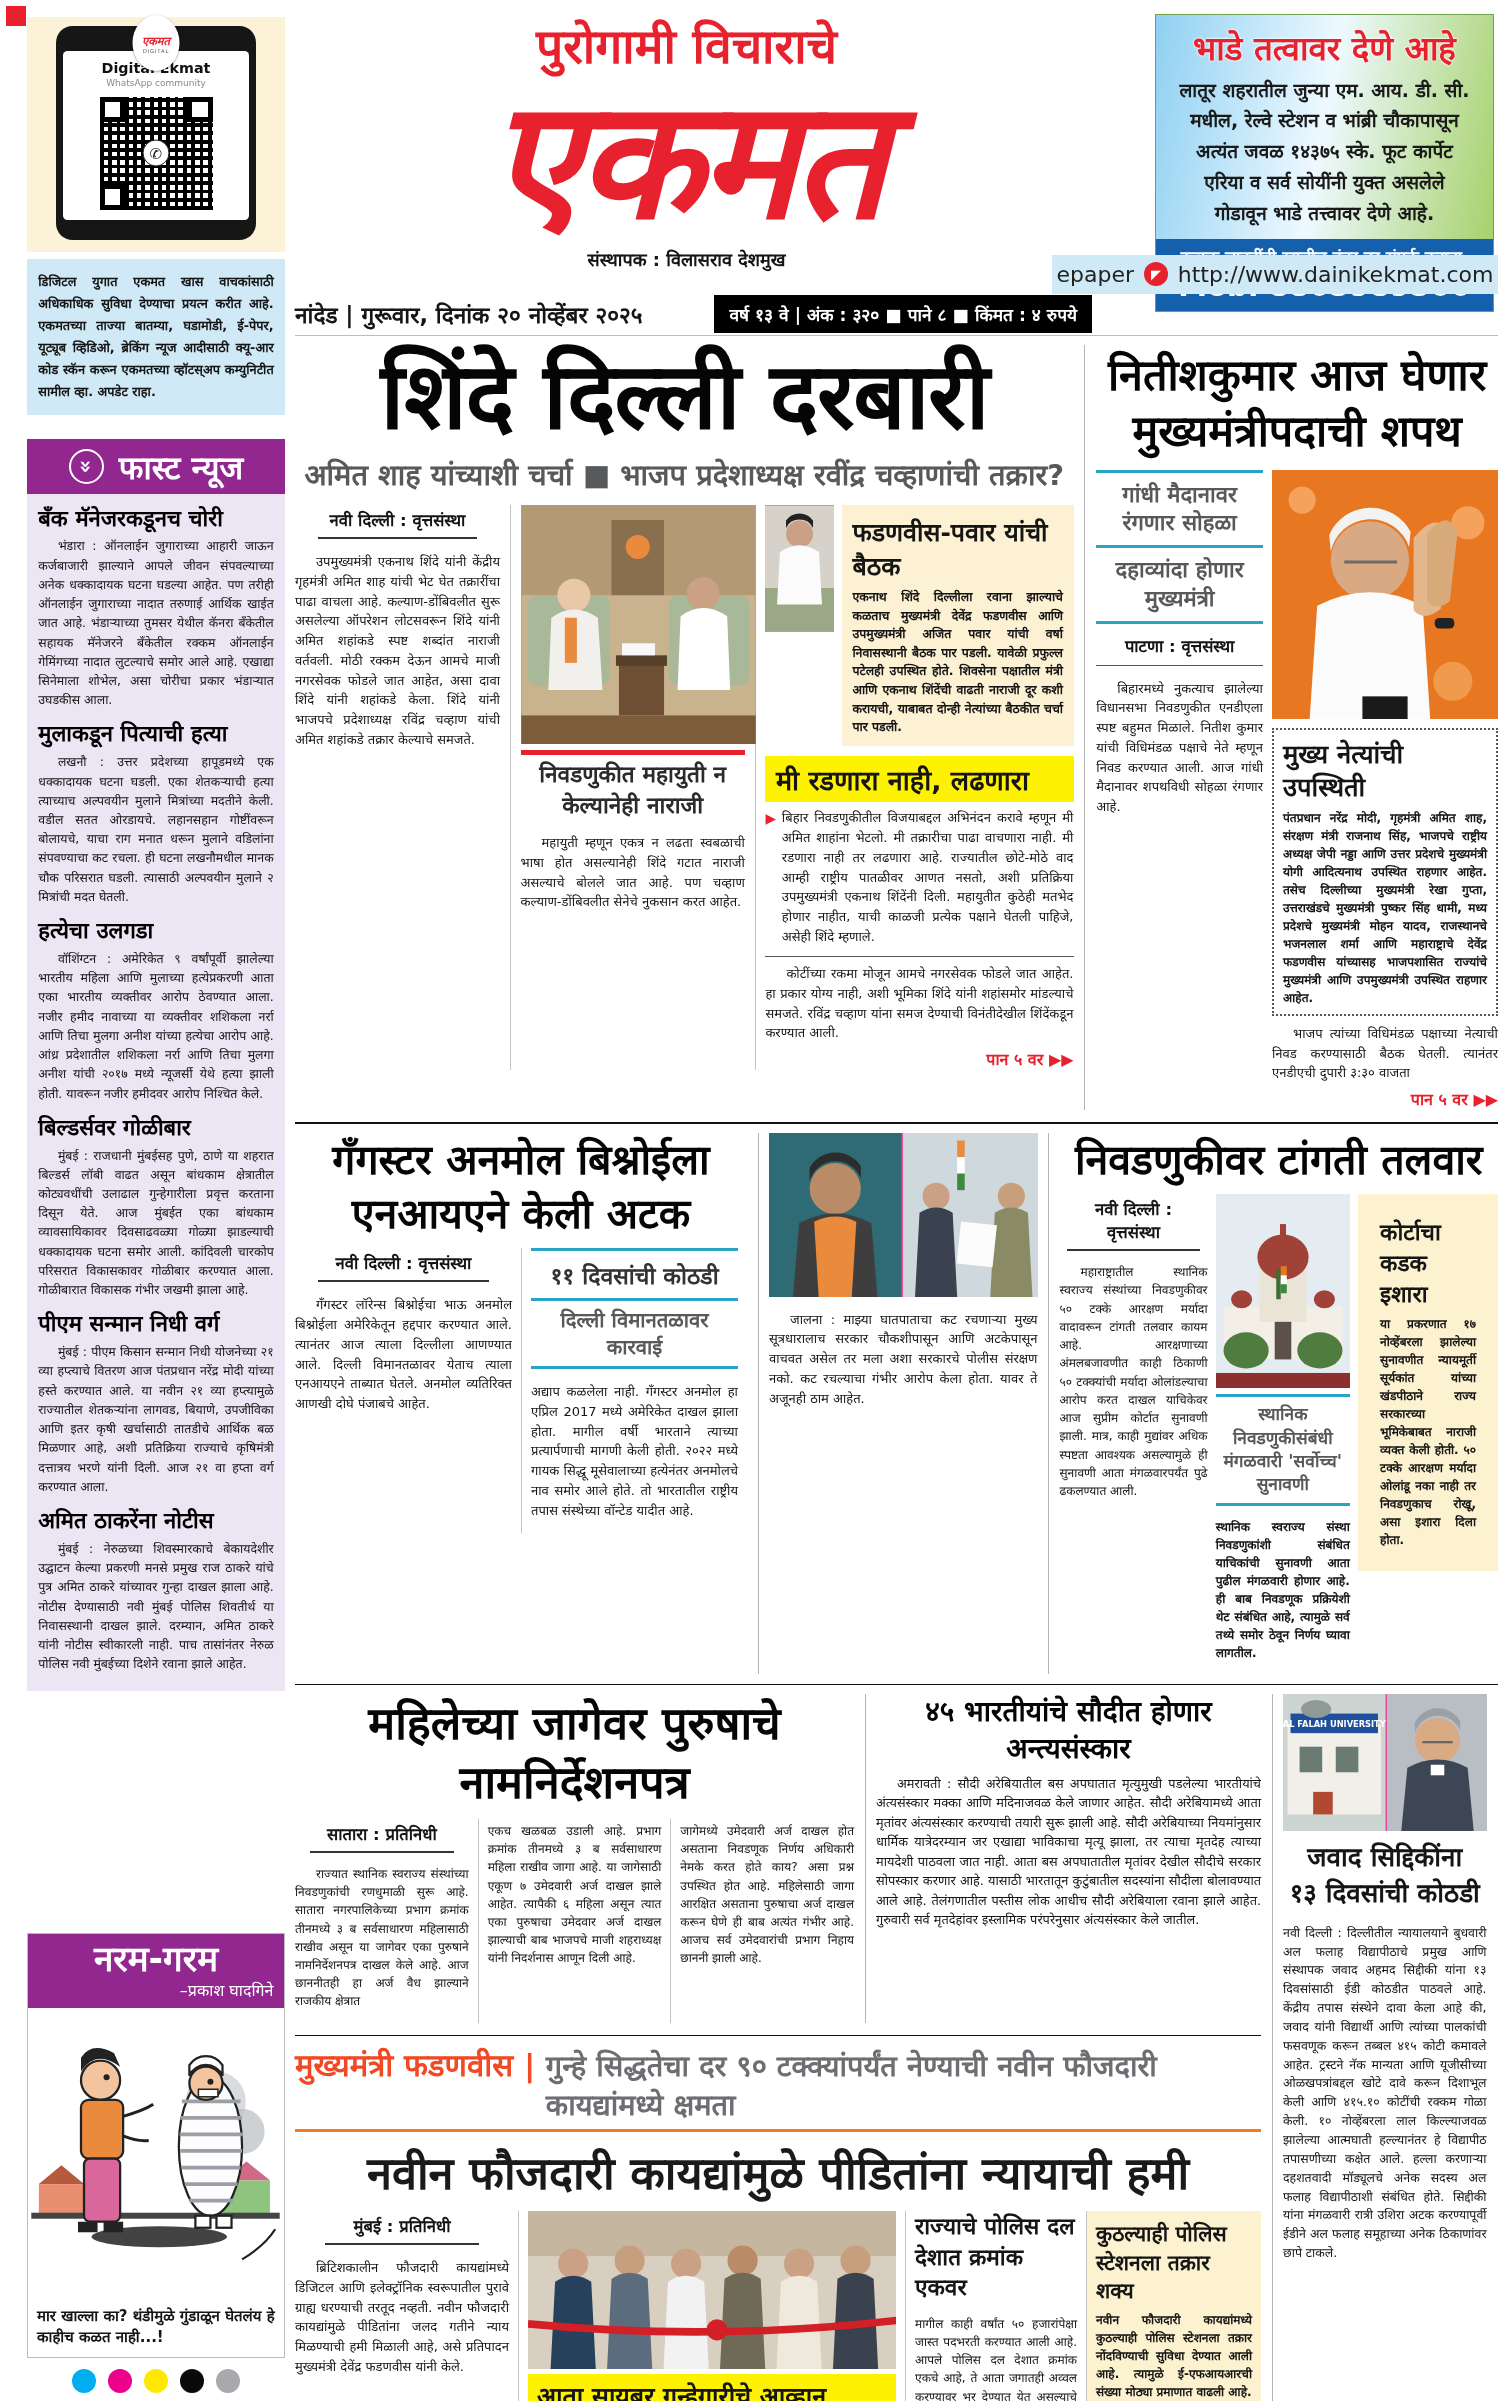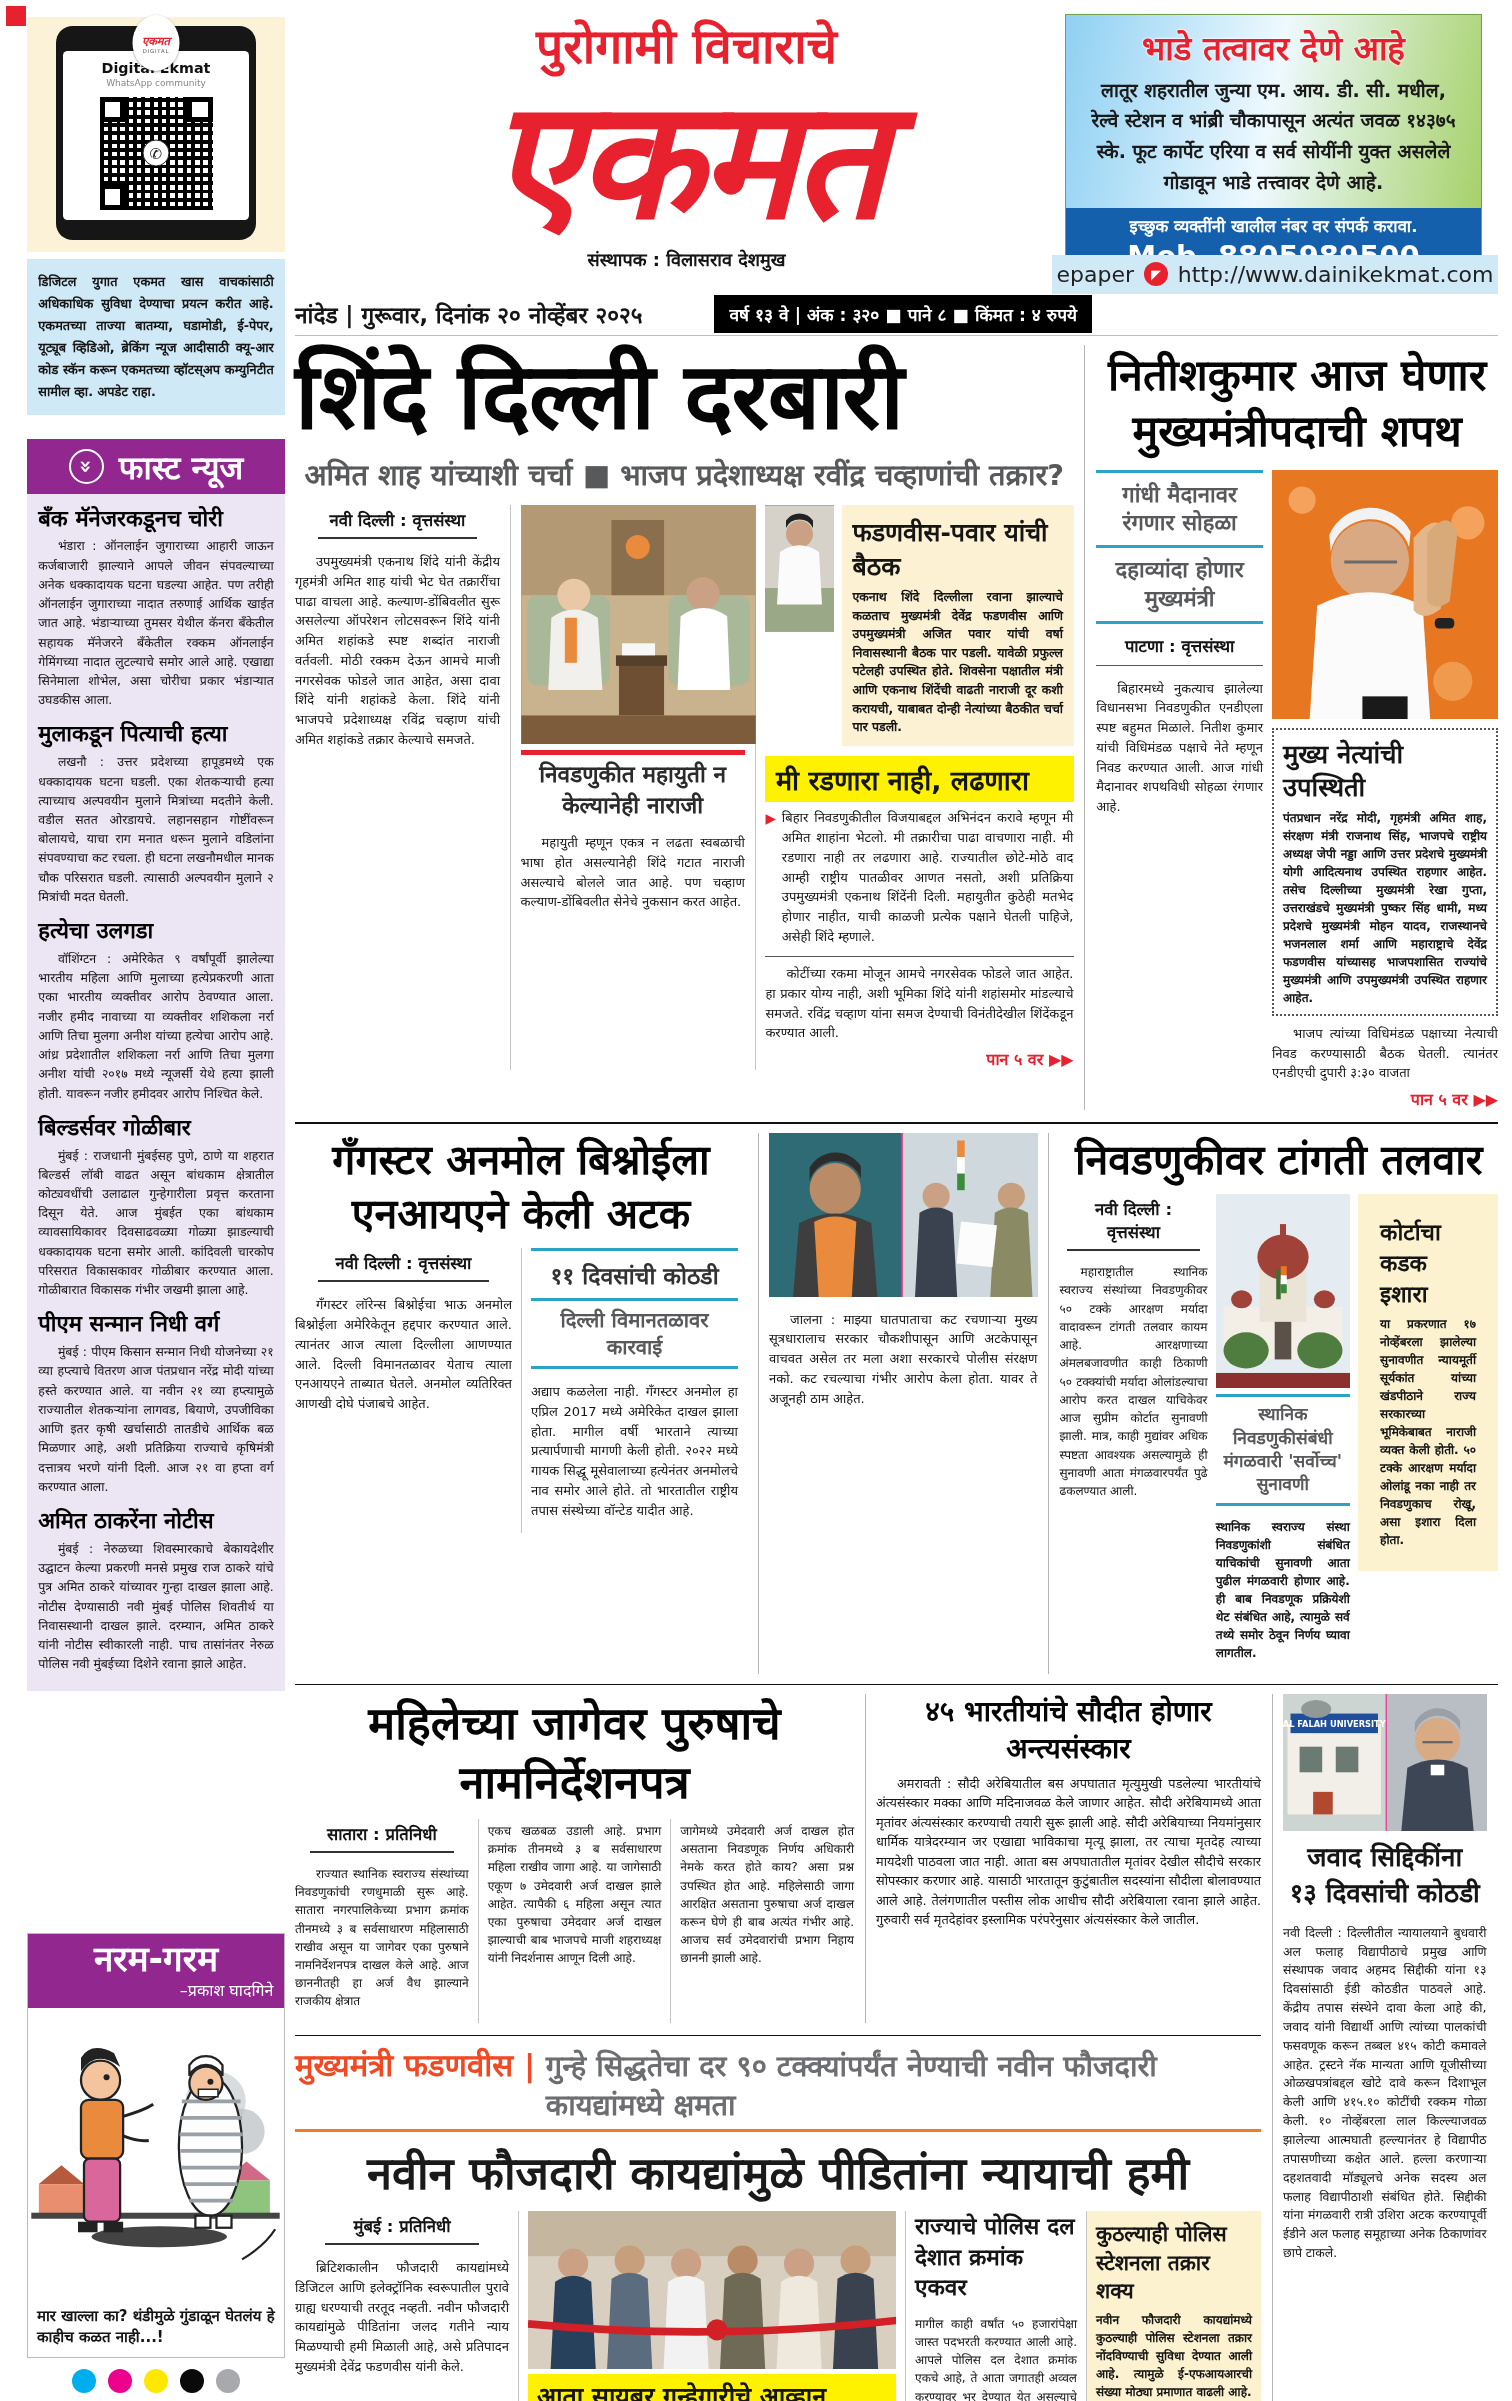--- a/index.html
+++ b/index.html
@@ -44,40 +44,40 @@
   .dot{width:24px;height:24px;border-radius:50%;}
   .dot.c{background:#00aeef}.dot.m{background:#ec008c}.dot.y{background:#ffe800}.dot.k{background:#0a0a0a}.dot.g{background:#a7a9ac}
 
   
   .main{position:absolute;left:295px;top:0;width:1203px;}
   .mast-row{position:relative;height:336px;border-bottom:1.5px solid #9cc7e0;}
   .mast-center{position:absolute;left:0;top:0;width:783px;text-align:center;}
   .tagline{color:#e8212e;font-size:48px;font-weight:bold;margin-top:12px;}
   .np-title{color:#e8212e;font-size:164px;font-weight:bold;font-style:italic;line-height:1.02;letter-spacing:-3.8px;}
   .founder{font-size:18px;font-weight:600;margin-top:3px;}
-  .rent-ad{position:absolute;right:16px;top:13.6px;width:417px;border:1.5px solid #6fa348;
+  .rent-ad{position:absolute;right:4px;top:13.6px;width:339px;border:1.5px solid #6fa348;
            background:linear-gradient(100deg,#8fd0f2 0%,#eef9ff 48%,#a2cf62 100%);}
   .rent-title{color:#e8212e;font-size:33px;font-weight:bold;text-align:center;padding:10.5px 0 3px;
               text-shadow:0 0 2.3px #fff,0 0 2.3px #fff;}
   .rent-body{font-size:19px;font-weight:bold;text-align:center;line-height:1.62;padding:1.5px 19.6px 10.5px;color:#1a1a1a;}
   .rent-foot{background:#1560ad;color:#fff;text-align:center;padding:6px 4.5px 7.5px;}
   .rent-contact{font-size:16.6px;font-weight:600;}
   .rent-phone{font-size:29px;font-weight:bold;margin-top:1.5px;}
   .epaper-strip{position:absolute;right:0;top:255px;width:446px;background:#cfe9f7;display:flex;align-items:center;
                 justify-content:center;gap:9.8px;padding:6.8px 0;font-size:22px;color:#222;}
   .ep-icon{width:24px;height:24px;background:#e8212e;border-radius:50%;color:#fff;display:flex;align-items:center;
            justify-content:center;font-size:12.8px;}
   .date-row{position:absolute;left:0;top:295px;width:797px;display:flex;justify-content:space-between;align-items:center;}
   .date-text{font-size:22.6px;font-weight:bold;}
   .issue-box{background:#000;color:#fff;font-size:17.3px;font-weight:bold;padding:7.5px 15px;}
 
   
   .lead-sec{display:flex;margin-top:9px;}
   .lead-left{width:789px;}
-  .lead-h1{margin:0;font-size:92px;font-weight:bold;line-height:1.12;letter-spacing:-1.5px;color:#050505;}
+  .lead-h1{margin:0;font-size:92px;font-weight:bold;text-align:center;line-height:1.12;letter-spacing:-1.5px;color:#050505;}
   .lead-sub{color:#58595b;font-size:29px;font-weight:bold;text-align:center;margin:6px 0 12px;}
   .lead-cols{display:flex;}
   .lead-cols>div+div{border-left:0.8px solid #c4c4c4;margin-left:9.8px;padding-left:9.8px;}
   .colA{width:205px;}
   .colB{width:235px;}
   .colC{flex:1;}
   .dateline{font-size:16.6px;font-weight:bold;text-align:center;padding-bottom:6px;border-bottom:2.3px solid #333;margin:3px 22.6px 9px;}
   .body{font-size:13px;line-height:1.52;text-align:justify;font-weight:500;}
   .indent{text-indent:21px;}
   .photo{position:relative;overflow:hidden;background:#ec4899;}

